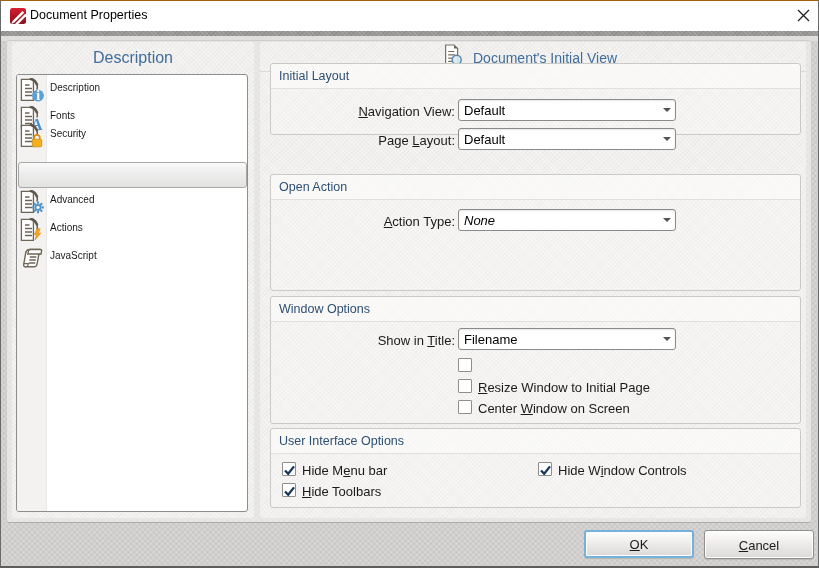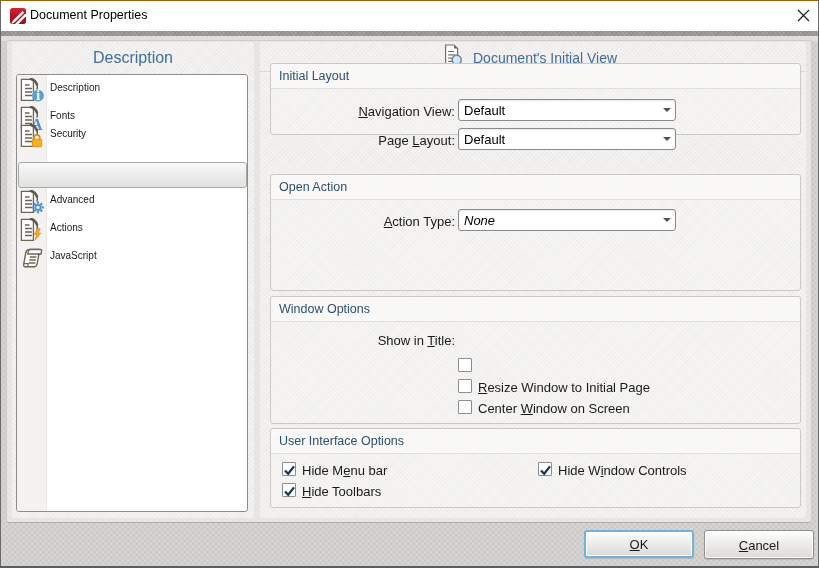--- a/index.html
+++ b/index.html
@@ -227,20 +227,24 @@
       <span class="flabel" style="top:39px;"><u>A</u>ction Type:</span>
       <div class="dd" style="left:187px; top:34px; width:218px; height:22px;font-style:italic;">
           <span class="ddtext">None</span>
           <span class="ddarrow" style="top:8px;"></span>
         </div>
     </div>
     <div class="group" id="g3">
       <div class="ghead"></div>
         <span class="glabel">Window Options</span>
       <span class="flabel" style="top:36px;">Show in <u>T</u>itle:</span>
+      <div class="dd" style="left:187px; top:31px; width:218px; height:22px;">
+          <span class="ddtext">Filename</span>
+          <span class="ddarrow" style="top:8px;"></span>
+        </div>
       <span class="cb" style="left:187px; top:61px;"></span>
       <span class="cb" style="left:187px; top:82px;"></span>
       <span class="cblabel" style="left:207px; top:83px;"><u>R</u>esize Window to Initial Page</span>
       <span class="cb" style="left:187px; top:103px;"></span>
       <span class="cblabel" style="left:207px; top:104px;">Center <u>W</u>indow on Screen</span>
     </div>
     <div class="group" id="g4">
       <div class="ghead"></div>
         <span class="glabel">User Interface Options</span>
       <span class="cb" style="left:11px; top:33px;"><svg width="13" height="13">

